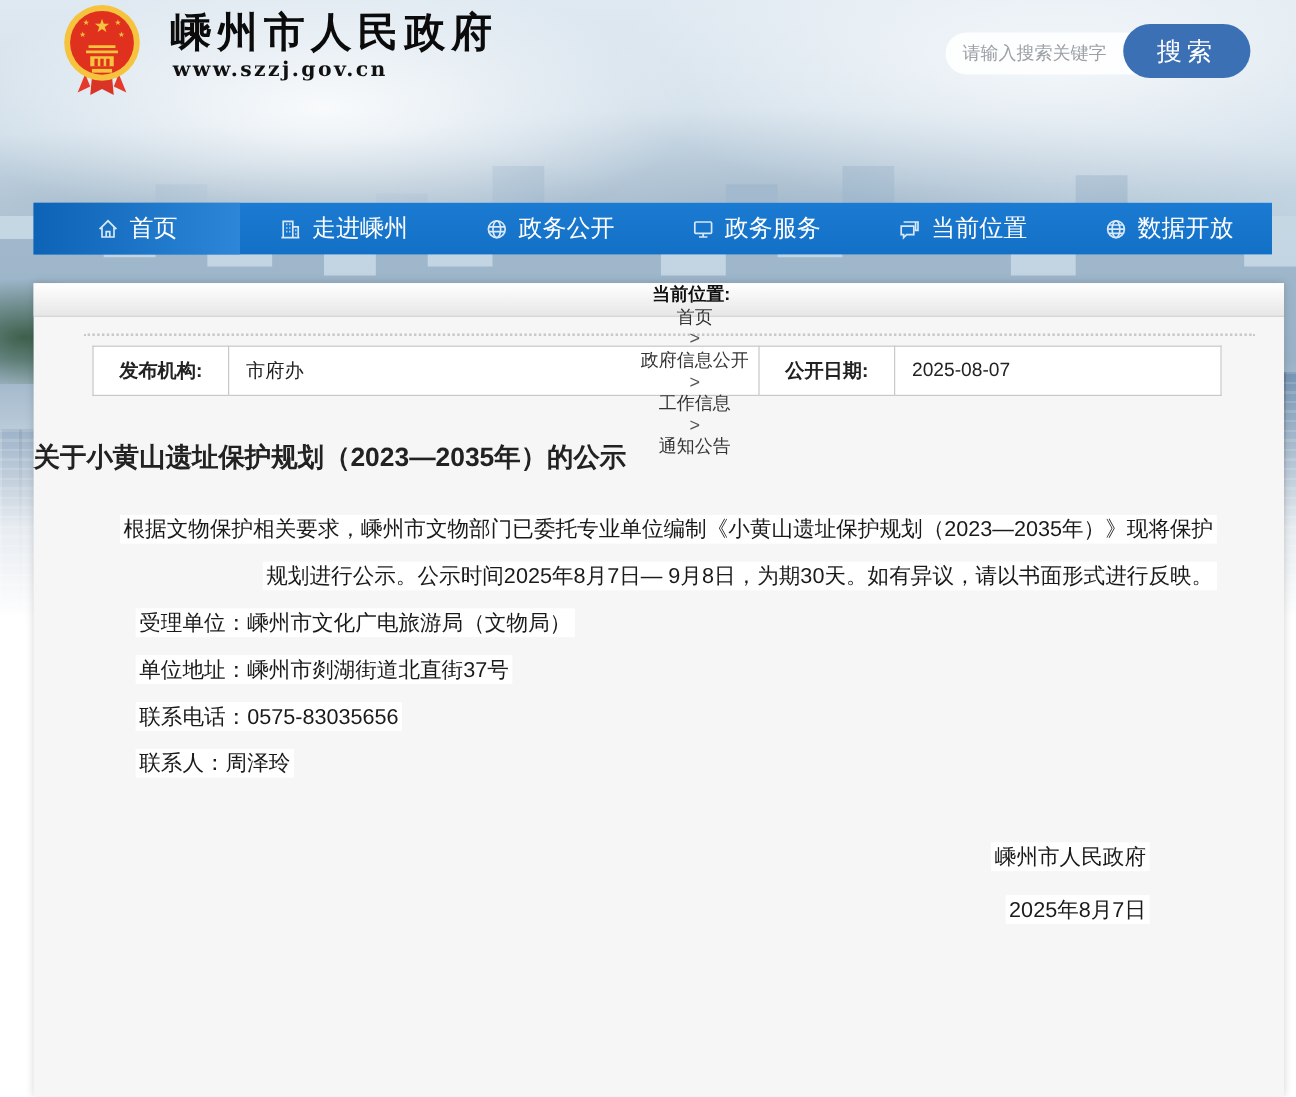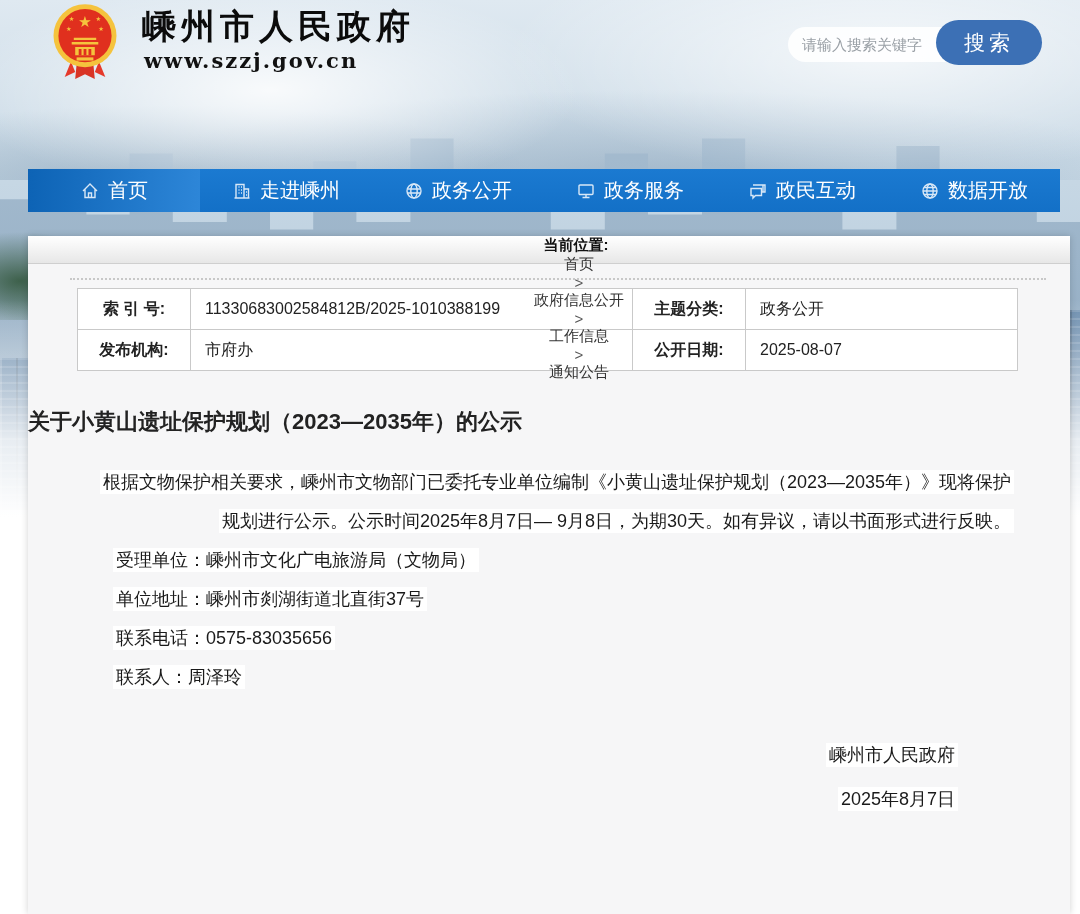--- a/index.html
+++ b/index.html
@@ -29,21 +29,21 @@
   .photo .fog { position:absolute; inset:0;
     background:radial-gradient(430px 150px at 270px 90px, rgba(255,255,255,.85), rgba(255,255,255,0) 72%),
                radial-gradient(520px 170px at 880px 55px, rgba(255,255,255,.7), rgba(255,255,255,0) 72%),
                linear-gradient(180deg, rgba(255,255,255,0) 300px, rgba(255,255,255,.85) 440px, #ffffff 518px); }
 
   
   .emblem { position:absolute; left:50px; top:2px; width:70px; height:80px; }
   .site-name { position:absolute; left:142px; top:4px; font-family:"DejaVu Serif","Liberation Serif",serif;
     font-weight:bold; font-size:34px; letter-spacing:5px; color:#0b0b0b; }
   .site-url { position:absolute; left:144px; top:48px; font-family:"DejaVu Serif","Liberation Serif",serif;
-    font-weight:bold; font-size:21px; letter-spacing:2px; color:#111; }
+    font-weight:bold; font-size:17px; letter-spacing:2px; color:#111; }
   .search-wrap { position:absolute; left:788px; top:18px; width:268px; height:48px; }
   .search-input { position:absolute; left:0; top:9px; width:172px; height:35px; border:none; outline:none;
     background:rgba(255,255,255,.88); border-radius:18px 0 0 18px; padding:0 14px; font-size:15px; color:#ec4899; }
   .search-input::placeholder { color:#9aa0a6; }
   .search-btn { position:absolute; left:148px; top:2px; width:106px; height:45px; border:none;
     background:#3c70b5; color:#fff; font-size:21px; border-radius:23px; letter-spacing:4px; cursor:pointer; }
 
   
   .nav { position:absolute; left:28px; top:169px; width:1032px; height:43px;
     background:linear-gradient(180deg,#1b7ad1,#1370c7); display:flex; }
@@ -154,21 +154,21 @@
       </span>
       <span>政务服务</span>
     </div>
     <div class="nav-item">
       <span class="nicon">
         <svg width="20" height="20" viewBox="0 0 20 20">
             <path d="M5 4 H17 V11 H14 M15 11 V4"></path>
             <path d="M3 7.5 H13.5 V14.5 H7.5 L5 17 V14.5 H3 Z"></path>
           </svg>
       </span>
-      <span>政民互动</span>
+      <span>当前位置</span>
     </div>
     <div class="nav-item">
       <span class="nicon">
         <svg width="20" height="20" viewBox="0 0 20 20">
             <circle cx="10" cy="10" r="7"></circle>
             <ellipse cx="10" cy="10" rx="3.2" ry="7"></ellipse>
             <path d="M3 10 h14 M4.2 6.5 h11.6 M4.2 13.5 h11.6"></path>
           </svg>
       </span>
       <span>数据开放</span>
@@ -185,26 +185,20 @@
       <span class="bc-sep">&gt;</span>
       <span class="bc-link">工作信息</span>
       <span class="bc-sep">&gt;</span>
       <span class="bc-link">通知公告</span>
     </div>
 
     <div class="dashline"></div>
 
     <table class="info">
       <tbody>
-          <tr>
-        <td class="ilabel">索 引 号:</td>
-        <td class="ivalue iv1">11330683002584812B/2025-1010388199</td>
-        <td class="ilabel">主题分类:</td>
-        <td class="ivalue iv2">政务公开</td>
-      </tr>
       <tr>
         <td class="ilabel">发布机构:</td>
         <td class="ivalue iv1">市府办</td>
         <td class="ilabel">公开日期:</td>
         <td class="ivalue iv2">2025-08-07</td>
       </tr>
     </tbody>
       </table>
 
     <div class="a-title">关于小黄山遗址保护规划（2023—2035年）的公示</div>

